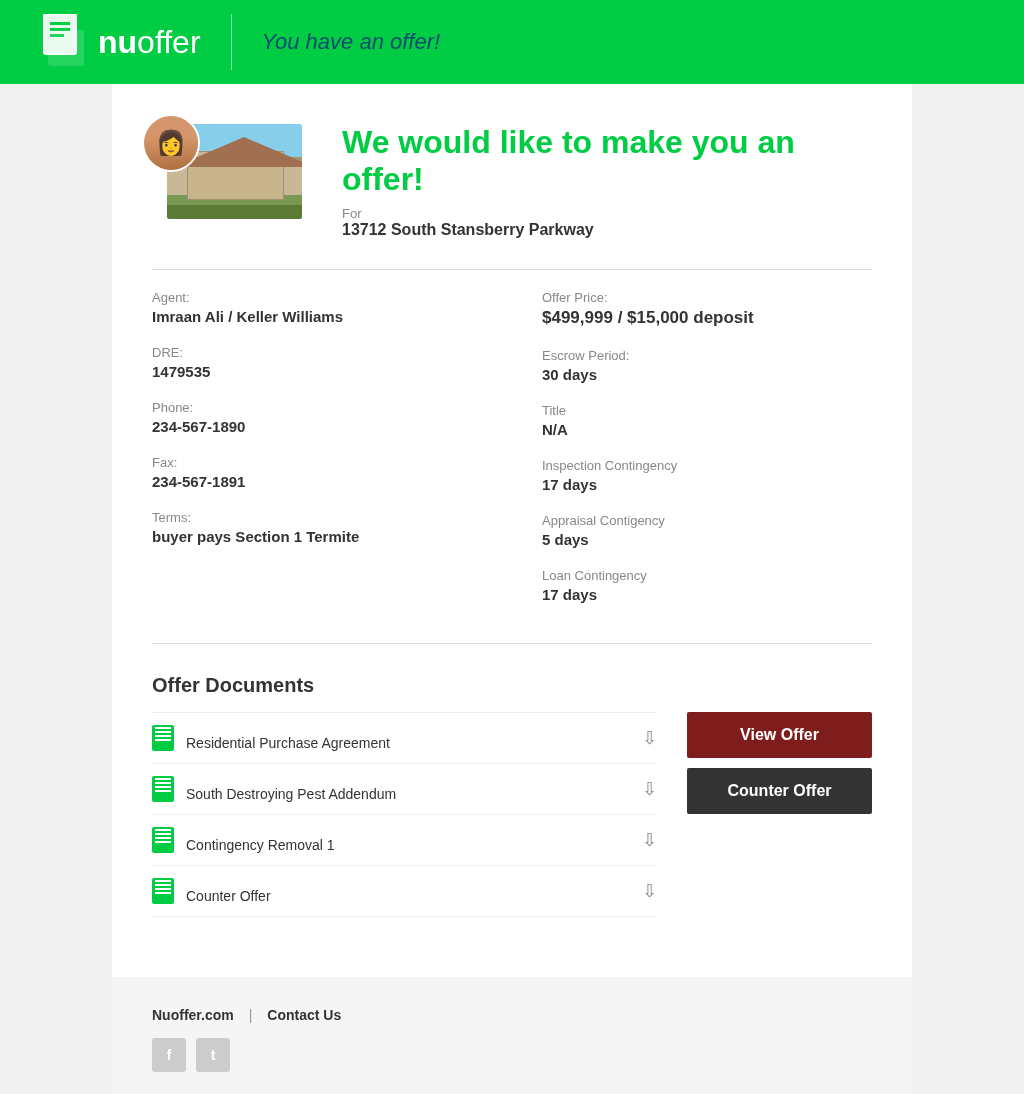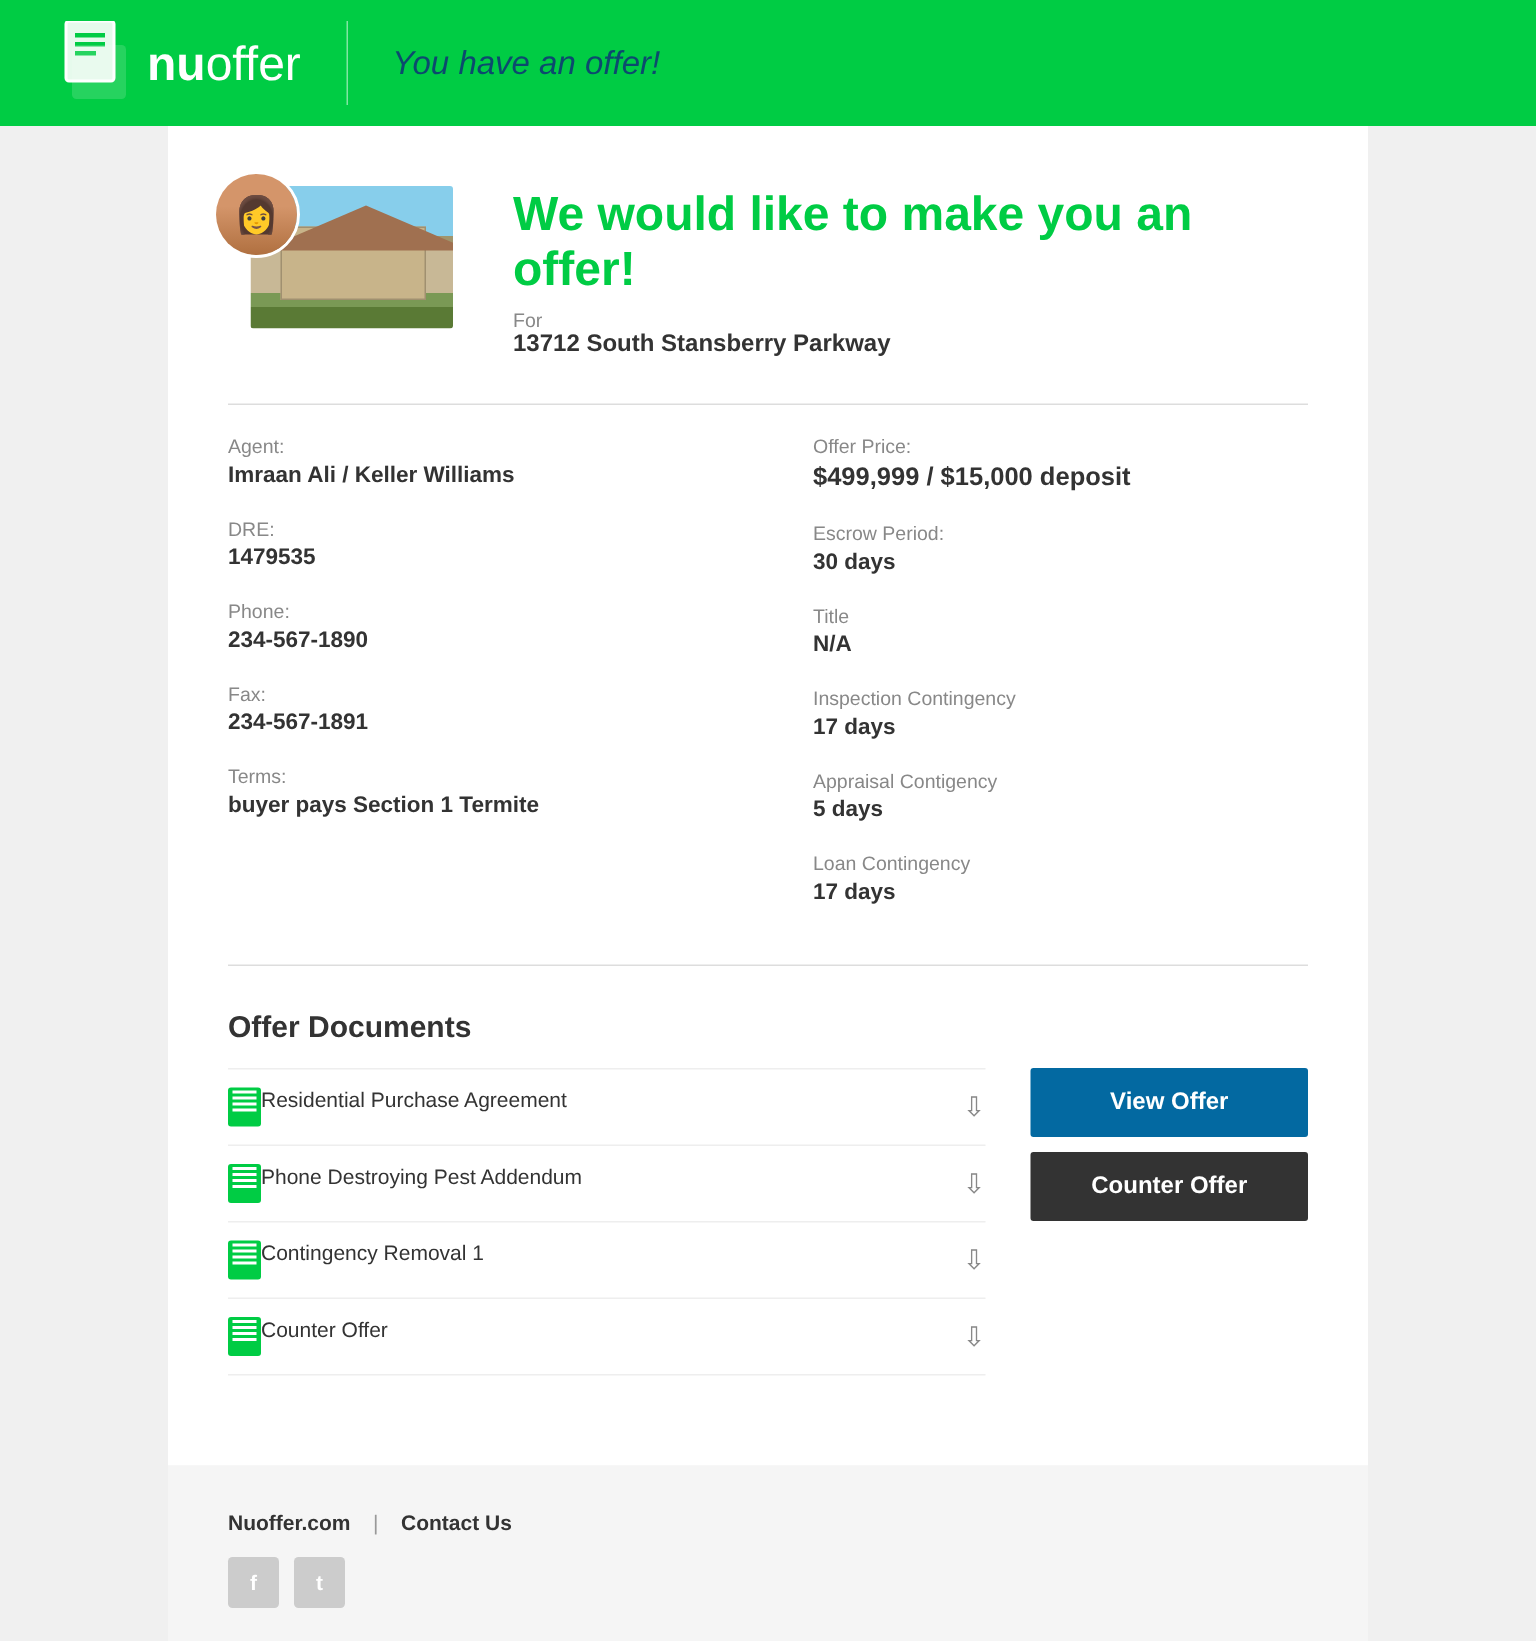--- a/index.html
+++ b/index.html
@@ -185,22 +185,22 @@
     }
     .doc-row {
       display: flex;
       align-items: center;
       justify-content: space-between;
       padding: 12px 0;
       border-bottom: 1px solid #eee;
     }
     .doc-row-left {
       display: flex;
-      align-items: flex-start;
-      gap: 0;
+      align-items: flex-end;
+      gap: 12px;
     }
     .doc-icon {
       width: 22px;
       height: 26px;
       background: #00cc44;
       border-radius: 2px;
       position: relative;
       flex-shrink: 0;
     }
     .doc-icon::after {
@@ -216,21 +216,21 @@
     .doc-name {
       color: #333;
       font-size: 14px;
     }
     .download-icon {
       color: #888;
       font-size: 18px;
       cursor: pointer;
     }
     .btn-view-offer {
-      background: #0369a1;
+      background: #7f1d1d;
       color: white;
       border: none;
       padding: 14px 40px;
       font-size: 16px;
       font-weight: bold;
       cursor: pointer;
       border-radius: 2px;
       min-width: 185px;
       text-align: center;
     }
@@ -408,21 +408,21 @@
         <div class="doc-row">
         <div class="doc-row-left">
           <div class="doc-icon"></div>
           <span class="doc-name">Residential Purchase Agreement</span>
         </div>
         <span class="download-icon">⇩</span>
       </div>
             <div class="doc-row">
         <div class="doc-row-left">
           <div class="doc-icon"></div>
-          <span class="doc-name">Phone Destroying Pest Addendum</span>
+          <span class="doc-name">South Destroying Pest Addendum</span>
         </div>
         <span class="download-icon">⇩</span>
       </div>
             <div class="doc-row">
         <div class="doc-row-left">
           <div class="doc-icon"></div>
           <span class="doc-name">Contingency Removal 1</span>
         </div>
         <span class="download-icon">⇩</span>
       </div>

